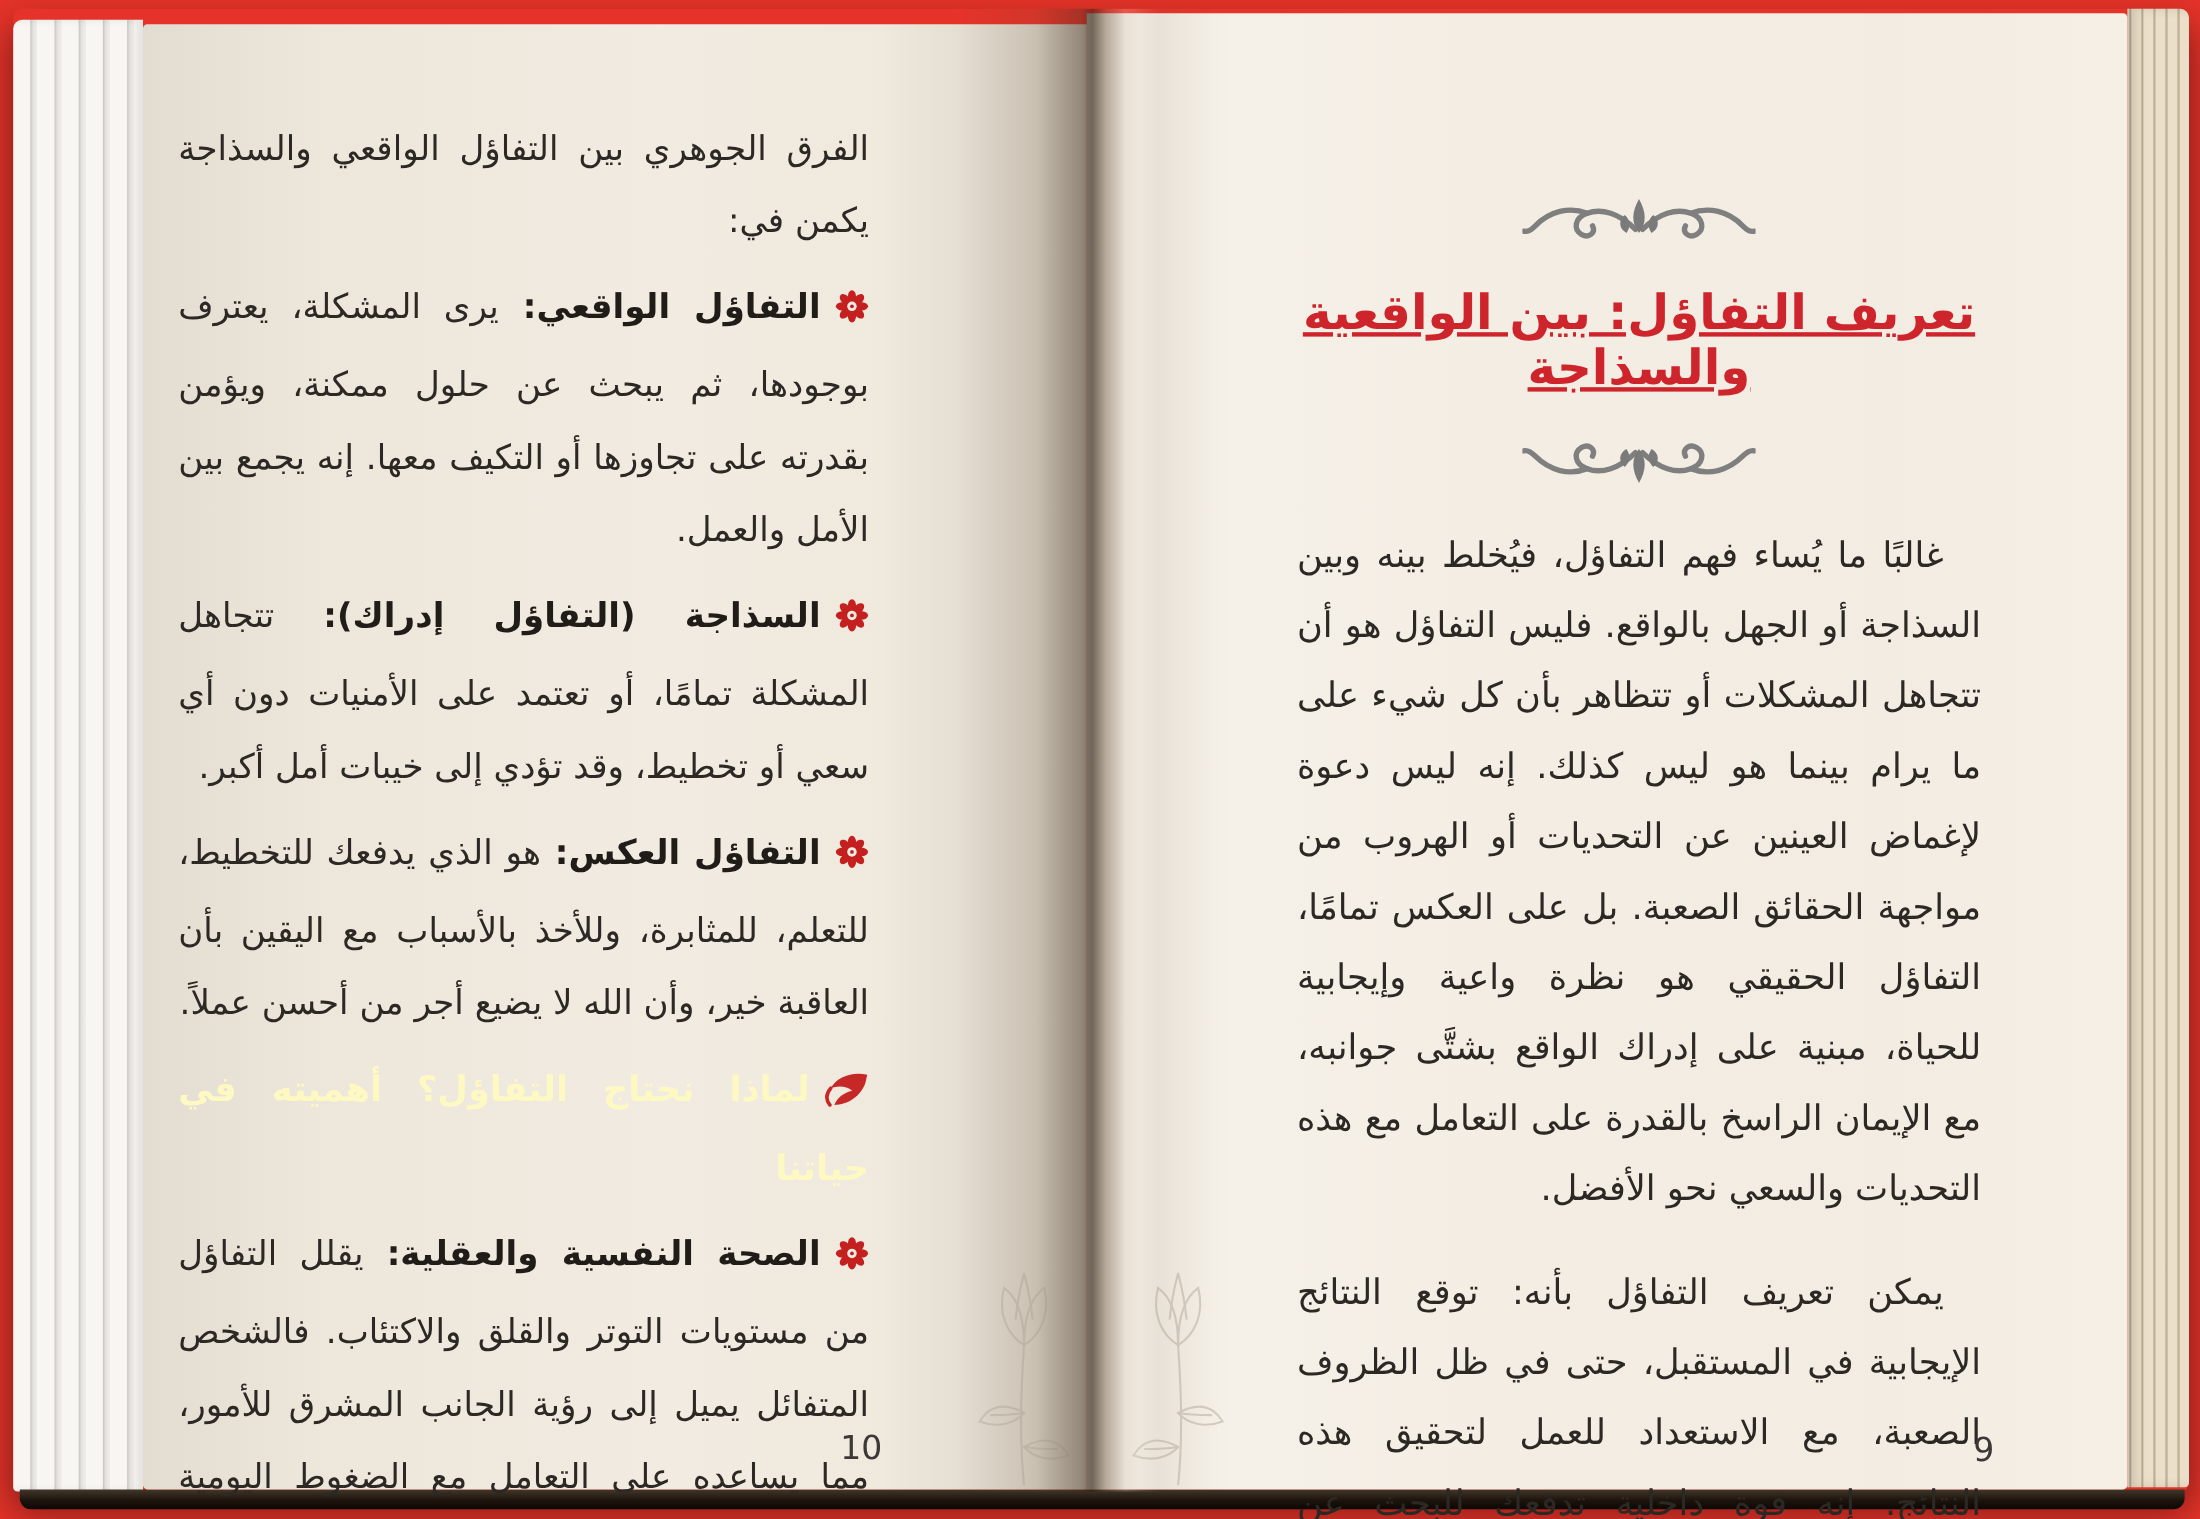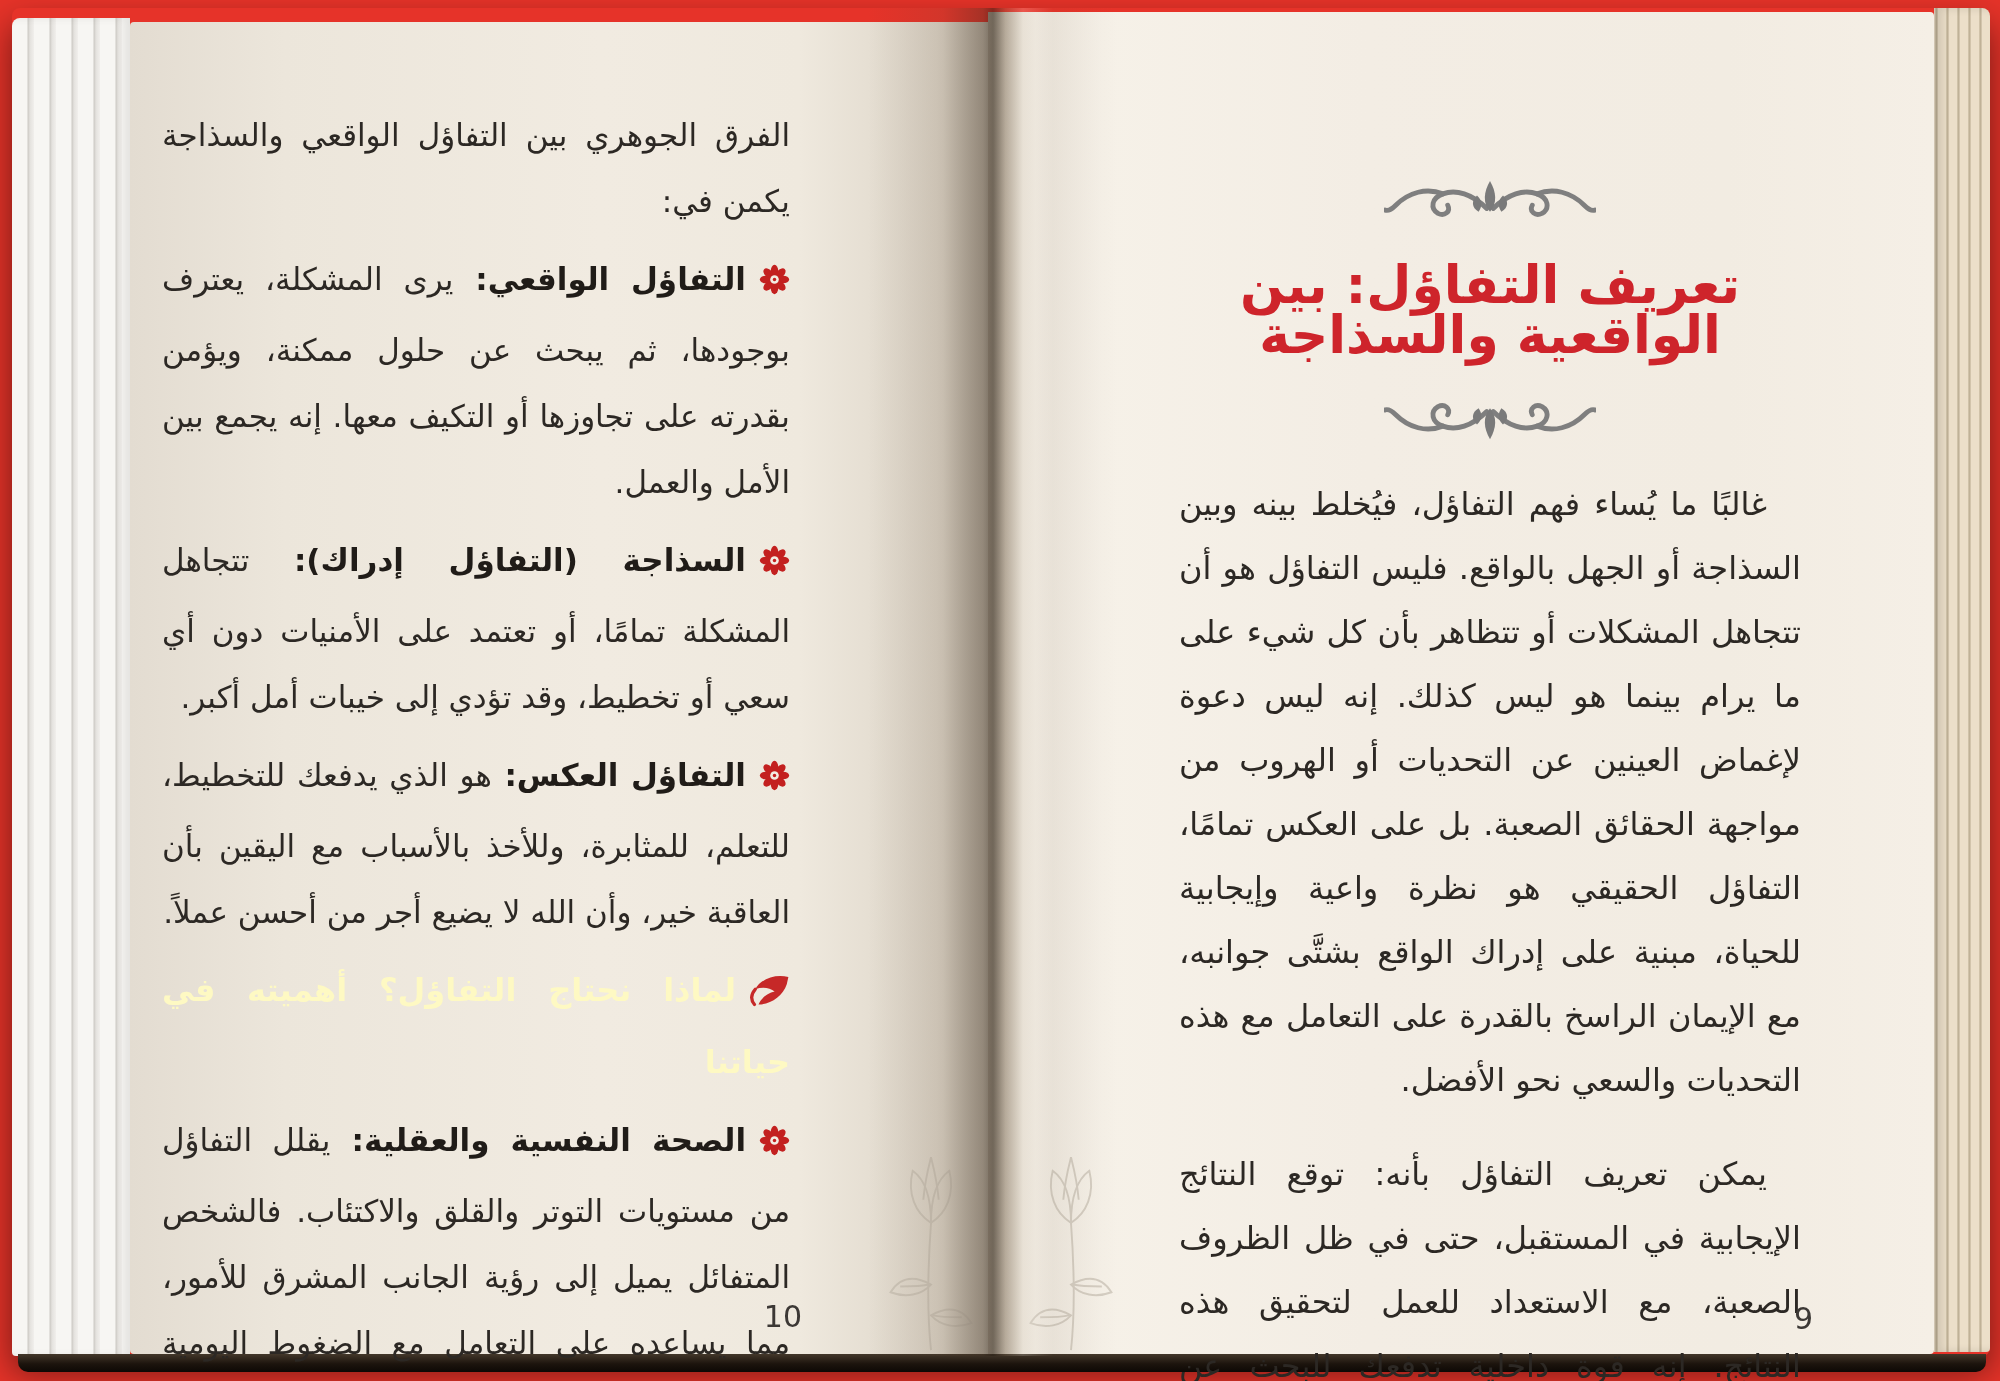--- a/index.html
+++ b/index.html
@@ -73,21 +73,21 @@
   .subhead{color:#fef9c3;font-weight:bold;font-size:32px;}
   .leaf-ico{display:inline-block;vertical-align:-6px;margin-inline-end:12px;}
   .leaf-ico svg{width:42px;height:34px;}
 
   .right-head{
     position:absolute;left:1155px;width:646px;top:168px;z-index:4;text-align:center;direction:rtl;
   }
   .orn{width:212px;height:52px;display:block;margin:0 auto;}
   .orn-bottom{transform:scale(-1,-1);margin-top:32px;}
   .main-heading{
-    margin:32px 0 0 0;color:#ce242b;font-size:52px;font-weight:bold;line-height:50px;
+    margin:32px 0 0 0;color:#ce242b;font-size:44px;font-weight:bold;line-height:50px;text-decoration:underline;
   }
   .right-body{
     position:absolute;left:1155px;width:646px;top:452px;z-index:4;
     direction:rtl;color:#2c2824;font-size:32px;line-height:64px;
   }
   .right-body p{margin:12px;text-align:justify;text-indent:34px;}
   .right-body p + p{margin-top:30px;}
 
   .pagenum{
     position:absolute;z-index:4;font-size:30px;color:#3c3835;text-align:right;

